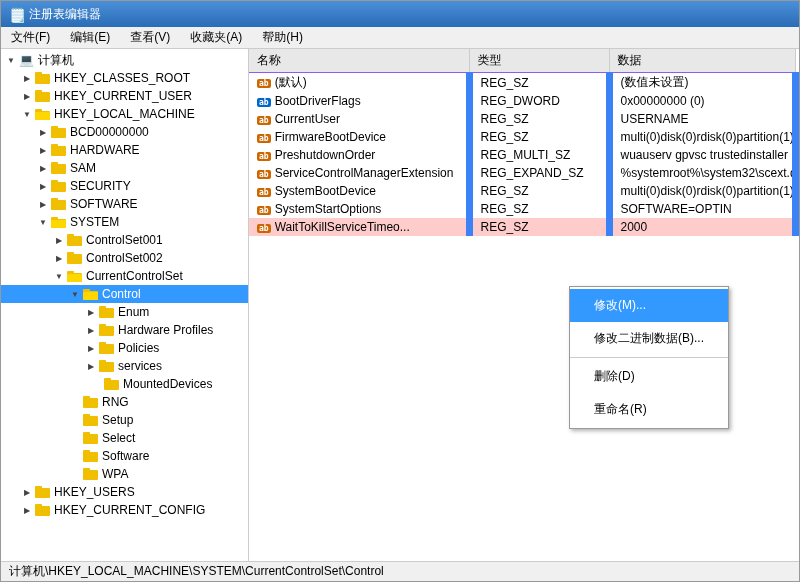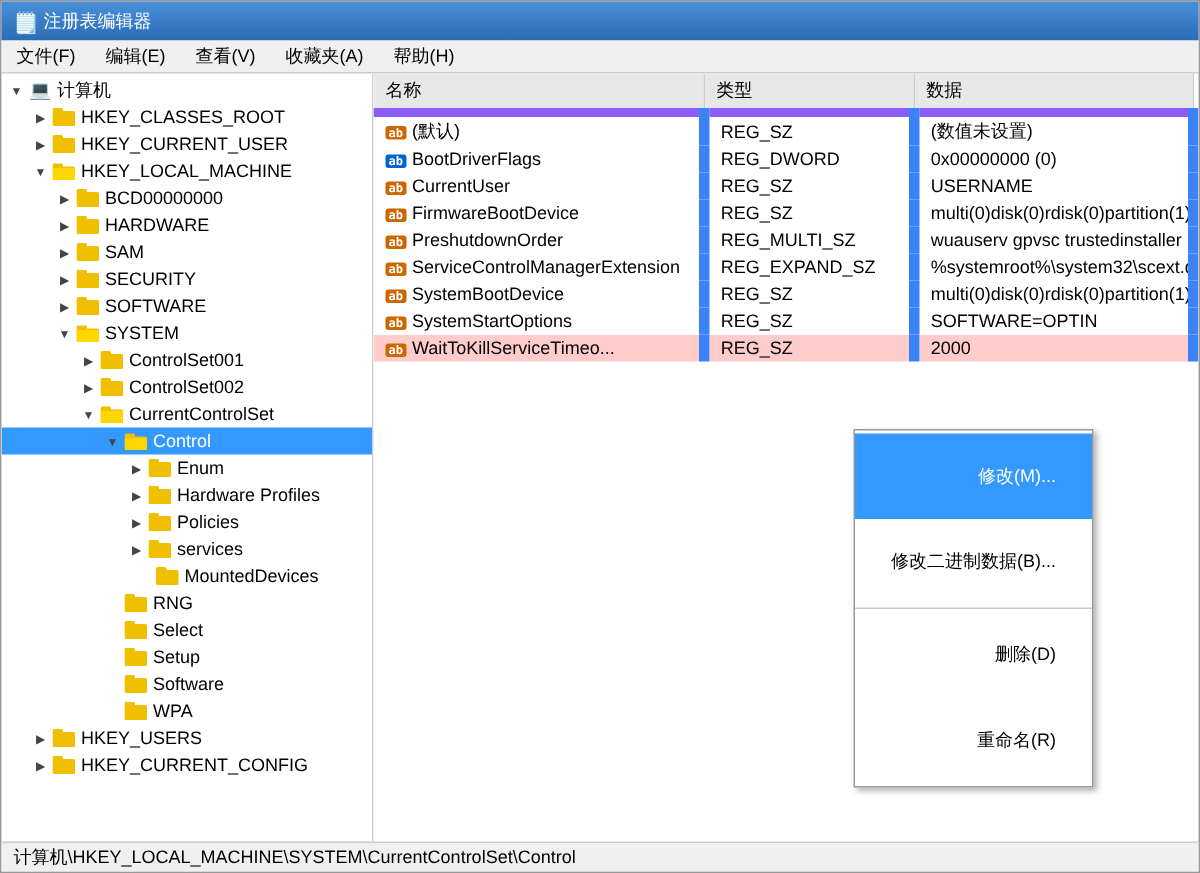--- a/index.html
+++ b/index.html
@@ -115,21 +115,21 @@
       overflow: auto;
       position: relative;
     }
     .registry-table {
       width: 100%;
       border-collapse: collapse;
       font-size: 12px;
     }
     .registry-table thead tr {
       background: #e8e8e8;
-      border-bottom: 6px solid #8b5cf6;
+      border-bottom: 1px solid #8b5cf6;
     }
     .registry-table thead th {
       text-align: left;
       padding: 3px 8px;
       border-right: 1px solid #ccc;
       font-weight: normal;
       font-size: 12px;
       position: sticky;
       top: 0;
       background: #e8e8e8;
@@ -175,24 +175,23 @@
     .context-menu {
       position: absolute;
       background: white;
       border: 1px solid #999;
       box-shadow: 2px 2px 4px rgba(0,0,0,0.3);
       z-index: 100;
       min-width: 160px;
       padding: 2px 0;
     }
     .context-menu-item {
-      padding: 20px 24px;
+      padding: 8px 24px;
       cursor: pointer;
       font-size: 12px;
-      text-align: right;
     }
     .context-menu-item.highlighted {
       background: #3399ff;
       color: white;
     }
     .context-menu-separator {
       border-top: 1px solid #ccc;
       margin: 2px 0;
     }
     
@@ -443,31 +442,31 @@
           <span class="tree-label">RNG</span>
         </div>
         <div class="tree-item" style="padding-left: 66px;">
           <span class="expand-placeholder"></span>
           <span class="folder-icon">
             <svg width="16" height="14" viewBox="0 0 16 14" fill="none">
       <rect x="0" y="3" width="15" height="10" rx="1" fill="#F0C000"></rect>
               <rect x="0" y="1" width="7" height="4" rx="1" fill="#F0C000"></rect>
     </svg>
           </span>
-          <span class="tree-label">Select</span>
+          <span class="tree-label">Setup</span>
         </div>
         <div class="tree-item" style="padding-left: 66px;">
           <span class="expand-placeholder"></span>
           <span class="folder-icon">
             <svg width="16" height="14" viewBox="0 0 16 14" fill="none">
       <rect x="0" y="3" width="15" height="10" rx="1" fill="#F0C000"></rect>
               <rect x="0" y="1" width="7" height="4" rx="1" fill="#F0C000"></rect>
     </svg>
           </span>
-          <span class="tree-label">Setup</span>
+          <span class="tree-label">Select</span>
         </div>
         <div class="tree-item" style="padding-left: 66px;">
           <span class="expand-placeholder"></span>
           <span class="folder-icon">
             <svg width="16" height="14" viewBox="0 0 16 14" fill="none">
       <rect x="0" y="3" width="15" height="10" rx="1" fill="#F0C000"></rect>
               <rect x="0" y="1" width="7" height="4" rx="1" fill="#F0C000"></rect>
     </svg>
           </span>
           <span class="tree-label">Software</span>

